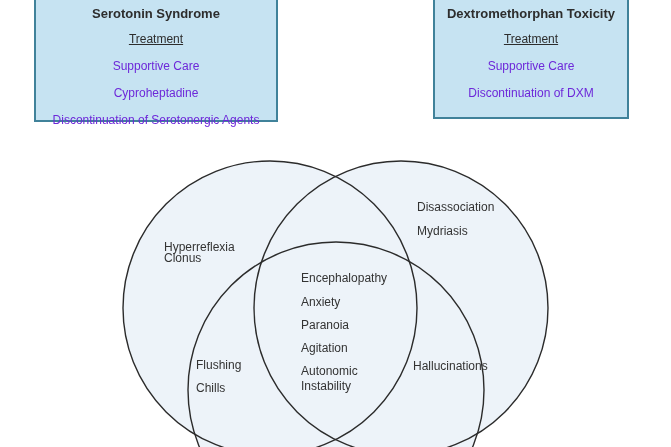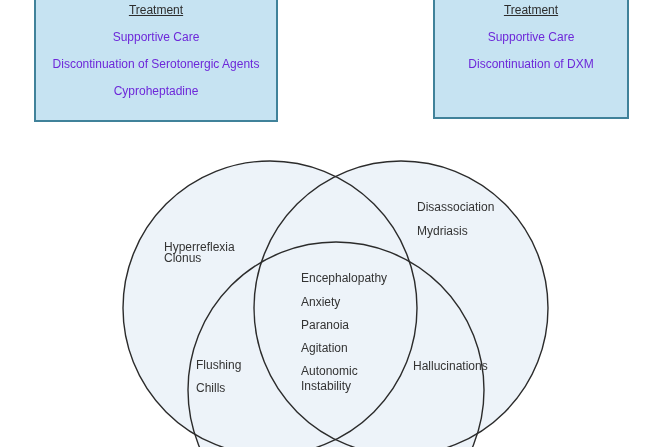--- a/index.html
+++ b/index.html
@@ -62,27 +62,29 @@
     white-space: nowrap;
   }
   .venn-label.wrap { white-space: normal; }
 </style>
 </head>
 <body>
 
 <div class="canvas">
 
   <div class="treatment-box left">
+    <div class="box-title">Serotonin Syndrome</div>
     <div class="box-subtitle">Treatment</div>
     <div class="box-item">Supportive Care</div>
+    <div class="box-item">Cyproheptadine</div>
     <div class="box-item">Discontinuation of Serotonergic Agents</div>
-    <div class="box-item">Cyproheptadine</div>
   </div>
 
   <div class="treatment-box right">
+    <div class="box-title">Dextromethorphan Toxicity</div>
     <div class="box-subtitle">Treatment</div>
     <div class="box-item">Supportive Care</div>
     <div class="box-item">Discontinuation of DXM</div>
   </div>
 
   <svg class="venn-svg" width="671" height="447" viewBox="0 0 671 447">
 
     <circle cx="270" cy="308" r="147" fill="#edf3f9"></circle>
     <circle cx="401" cy="308" r="147" fill="#edf3f9"></circle>
     <circle cx="336" cy="390" r="148" fill="#edf3f9"></circle>

